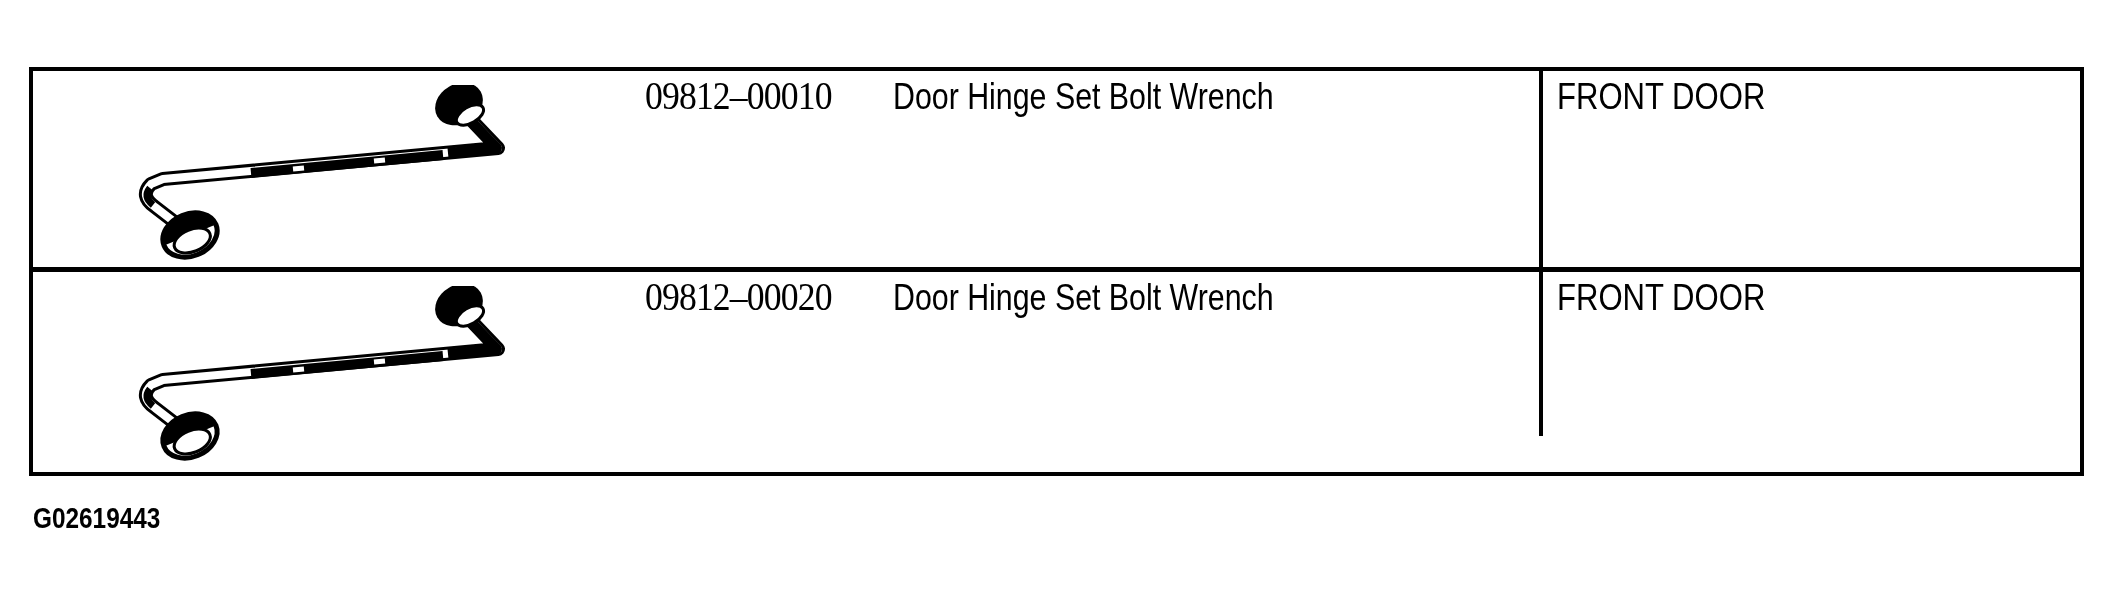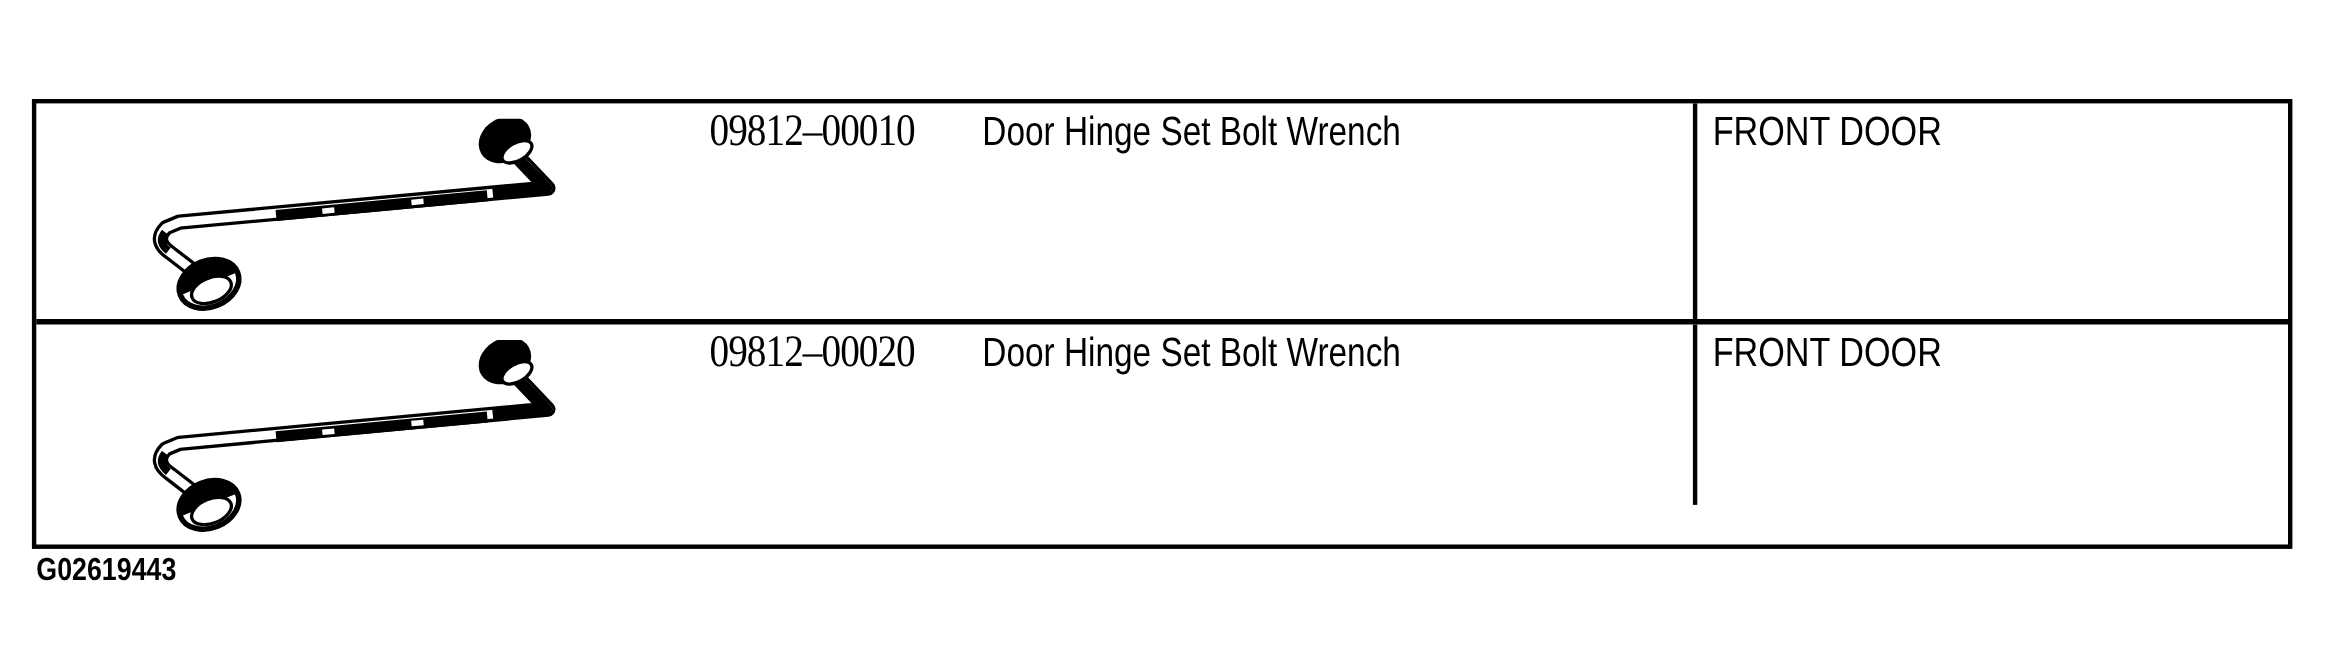--- a/index.html
+++ b/index.html
@@ -5,21 +5,21 @@
   html,body{margin:0;padding:0;background:#ffffff;}
   #page{
     position:relative;
     width:2124px;height:605px;
     background:#ffffff;
     font-family:"Liberation Sans", sans-serif;
     color:#000;
     overflow:hidden;
   }
   #tool-table{
-    position:absolute;left:29px;top:90px;
+    position:absolute;left:29px;top:67px;
     width:2055px;height:409px;
     border:4px solid #000;
     box-sizing:border-box;
   }
   .tool-row{position:relative;width:100%;height:164px;box-sizing:border-box;}
   .tool-row.first{height:201px;border-bottom:5px solid #000;}
   .wrench{position:absolute;left:60px;top:14px;}
   .part-number{
     position:absolute;left:612px;top:2px;
     font-family:"Liberation Serif", serif;

